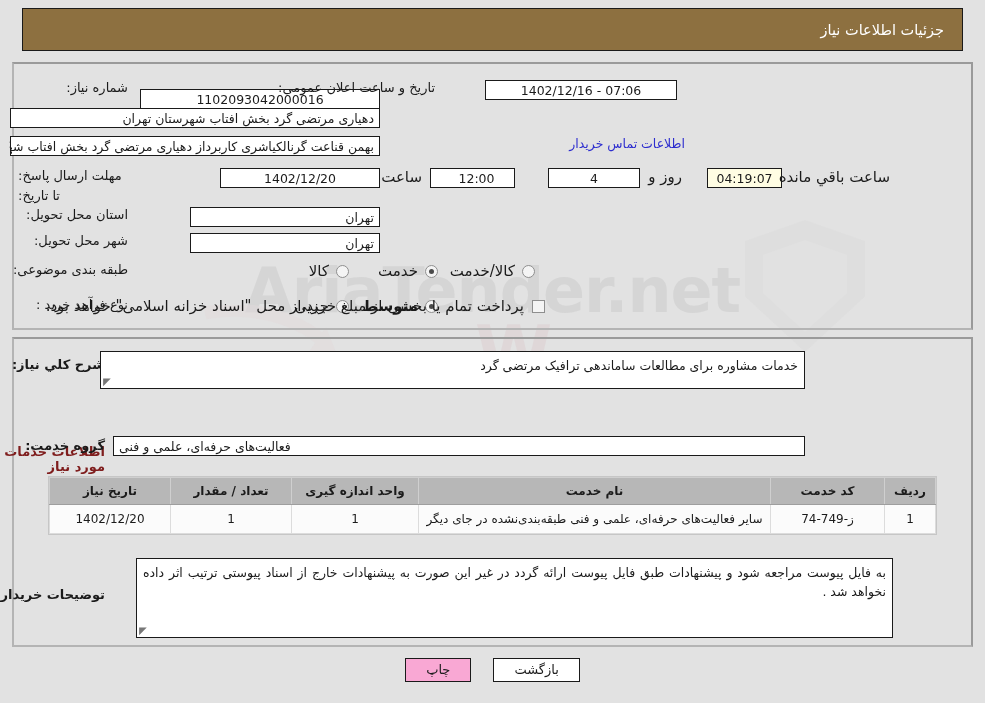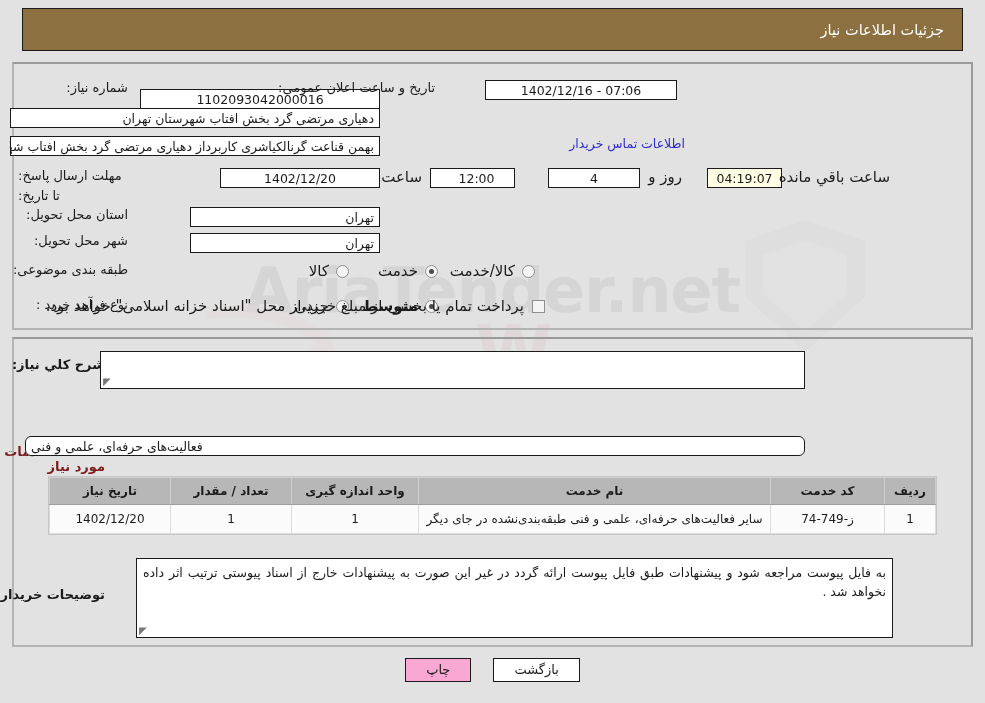--- a/index.html
+++ b/index.html
@@ -387,30 +387,31 @@
   <span class="chk"></span>
   <span class="minilbl">پرداخت تمام یا بخشی از مبلغ خرید،از محل "اسناد خزانه اسلامی" خواهد بود.</span>
 </div>
 
 <div class="panel" id="panel-main"></div>
 
 <div class="row" style="right:880px; top:357px;">
   <span class="lbl bold">شرح کلي نياز:</span>
 </div>
 <div class="ta" style="position:absolute; right:180px; top:351px; width:705px; height:38px; z-index:4;">
+  <span>خدمات مشاوره برای مطالعات ساماندهی ترافیک مرتضی گرد</span>
   <span class="grip">◥</span>
 </div>
 
 <div class="section-head" style="right:880px; top:396px;">اطلاعات خدمات مورد نیاز</div>
 
 <div class="row" style="right:880px; top:438px;">
   <span class="lbl bold">گروه خدمت:</span>
 </div>
 <div class="row" style="right:180px; top:436px;">
-  <span class="box" style="width:780px; justify-content:flex-end;border-radius:6px;">فعالیت‌های حرفه‌ای، علمی و فنی</span>
+  <span class="box" style="width:692px; justify-content:flex-end;">فعالیت‌های حرفه‌ای، علمی و فنی</span>
 </div>
 
 <div class="tbl-wrap">
   <table class="grid">
     <thead>
       <tr>
         <th style="width:42px;">ردیف</th>
         <th style="width:105px;">کد خدمت</th>
         <th>نام خدمت</th>
         <th style="width:118px;">واحد اندازه گیری</th>

